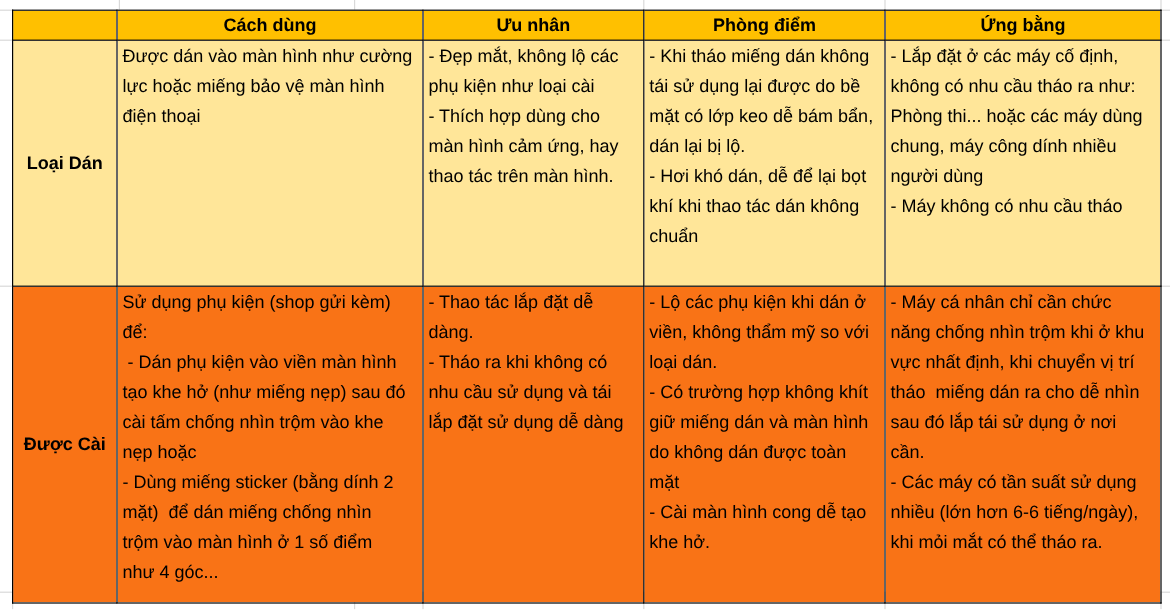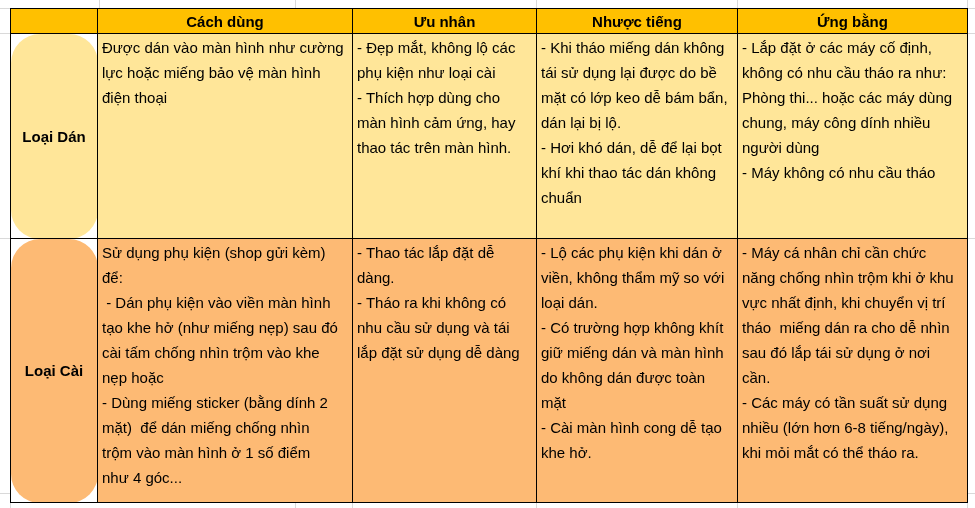--- a/index.html
+++ b/index.html
@@ -45,33 +45,32 @@
     text-align: center;
     vertical-align: middle;
     padding: 0 2px;
     font-size: 15px;
   }
   td.label-cell {
     font-weight: bold;
     text-align: center;
     vertical-align: middle;
     padding: 0 2px;
-    border-radius: 29px;
   }
   td.body-cell {
     vertical-align: top;
     padding: 1px 4px 12px 4px;
     margin-left: 36px;
   }
   .cell-text {
     white-space: pre-wrap;
     line-height: 25px;
   }
   tr.row-dan td { background: #FFE699; }
-  tr.row-cai td { background: #fdba74; }
+  tr.row-cai td { background: #f97316; }
 </style>
 </head>
 <body>
 
 <div class="canvas">
 
   <div class="gridline gl-v" style="left:99px;  top:0; height:8px;"></div>
   <div class="gridline gl-v" style="left:295px; top:0; height:8px;"></div>
   <div class="gridline gl-v" style="left:536px; top:0; height:8px;"></div>
   <div class="gridline gl-v" style="left:737px; top:0; height:8px;"></div>
@@ -101,21 +100,21 @@
       <col style="width:184px;">
       <col style="width:201px;">
       <col style="width:230px;">
     </colgroup>
 
     <tbody>
         <tr class="hdr">
       <th class="hcell"></th>
       <th class="hcell">Cách dùng</th>
       <th class="hcell">Ưu nhân</th>
-      <th class="hcell">Nhược tiếng</th>
+      <th class="hcell">Phòng điểm</th>
       <th class="hcell">Ứng bằng</th>
     </tr>
 
     <tr class="row-dan">
       <td class="label-cell">Loại Dán</td>
       <td class="body-cell">
         <div class="cell-text">Được dán vào màn hình như cường
 lực hoặc miếng bảo vệ màn hình
 điện thoại</div>
       </td>
@@ -139,21 +138,21 @@
         <div class="cell-text">- Lắp đặt ở các máy cố định,
 không có nhu cầu tháo ra như:
 Phòng thi... hoặc các máy dùng
 chung, máy công dính nhiều
 người dùng
 - Máy không có nhu cầu tháo</div>
       </td>
     </tr>
 
     <tr class="row-cai">
-      <td class="label-cell">Loại Cài</td>
+      <td class="label-cell">Được Cài</td>
       <td class="body-cell">
         <div class="cell-text">Sử dụng phụ kiện (shop gửi kèm)
 để:
  - Dán phụ kiện vào viền màn hình
 tạo khe hở (như miếng nẹp) sau đó
 cài tấm chống nhìn trộm vào khe
 nẹp hoặc
 - Dùng miếng sticker (bằng dính 2
 mặt)  để dán miếng chống nhìn
 trộm vào màn hình ở 1 số điểm
@@ -178,19 +177,19 @@
 khe hở.</div>
       </td>
       <td class="body-cell">
         <div class="cell-text">- Máy cá nhân chỉ cần chức
 năng chống nhìn trộm khi ở khu
 vực nhất định, khi chuyển vị trí
 tháo  miếng dán ra cho dễ nhìn
 sau đó lắp tái sử dụng ở nơi
 cần.
 - Các máy có tần suất sử dụng
-nhiều (lớn hơn 6-8 tiếng/ngày),
+nhiều (lớn hơn 6-6 tiếng/ngày),
 khi mỏi mắt có thể tháo ra.</div>
       </td>
     </tr>
   </tbody>
     </table>
 </div>
 
 </body></html>

